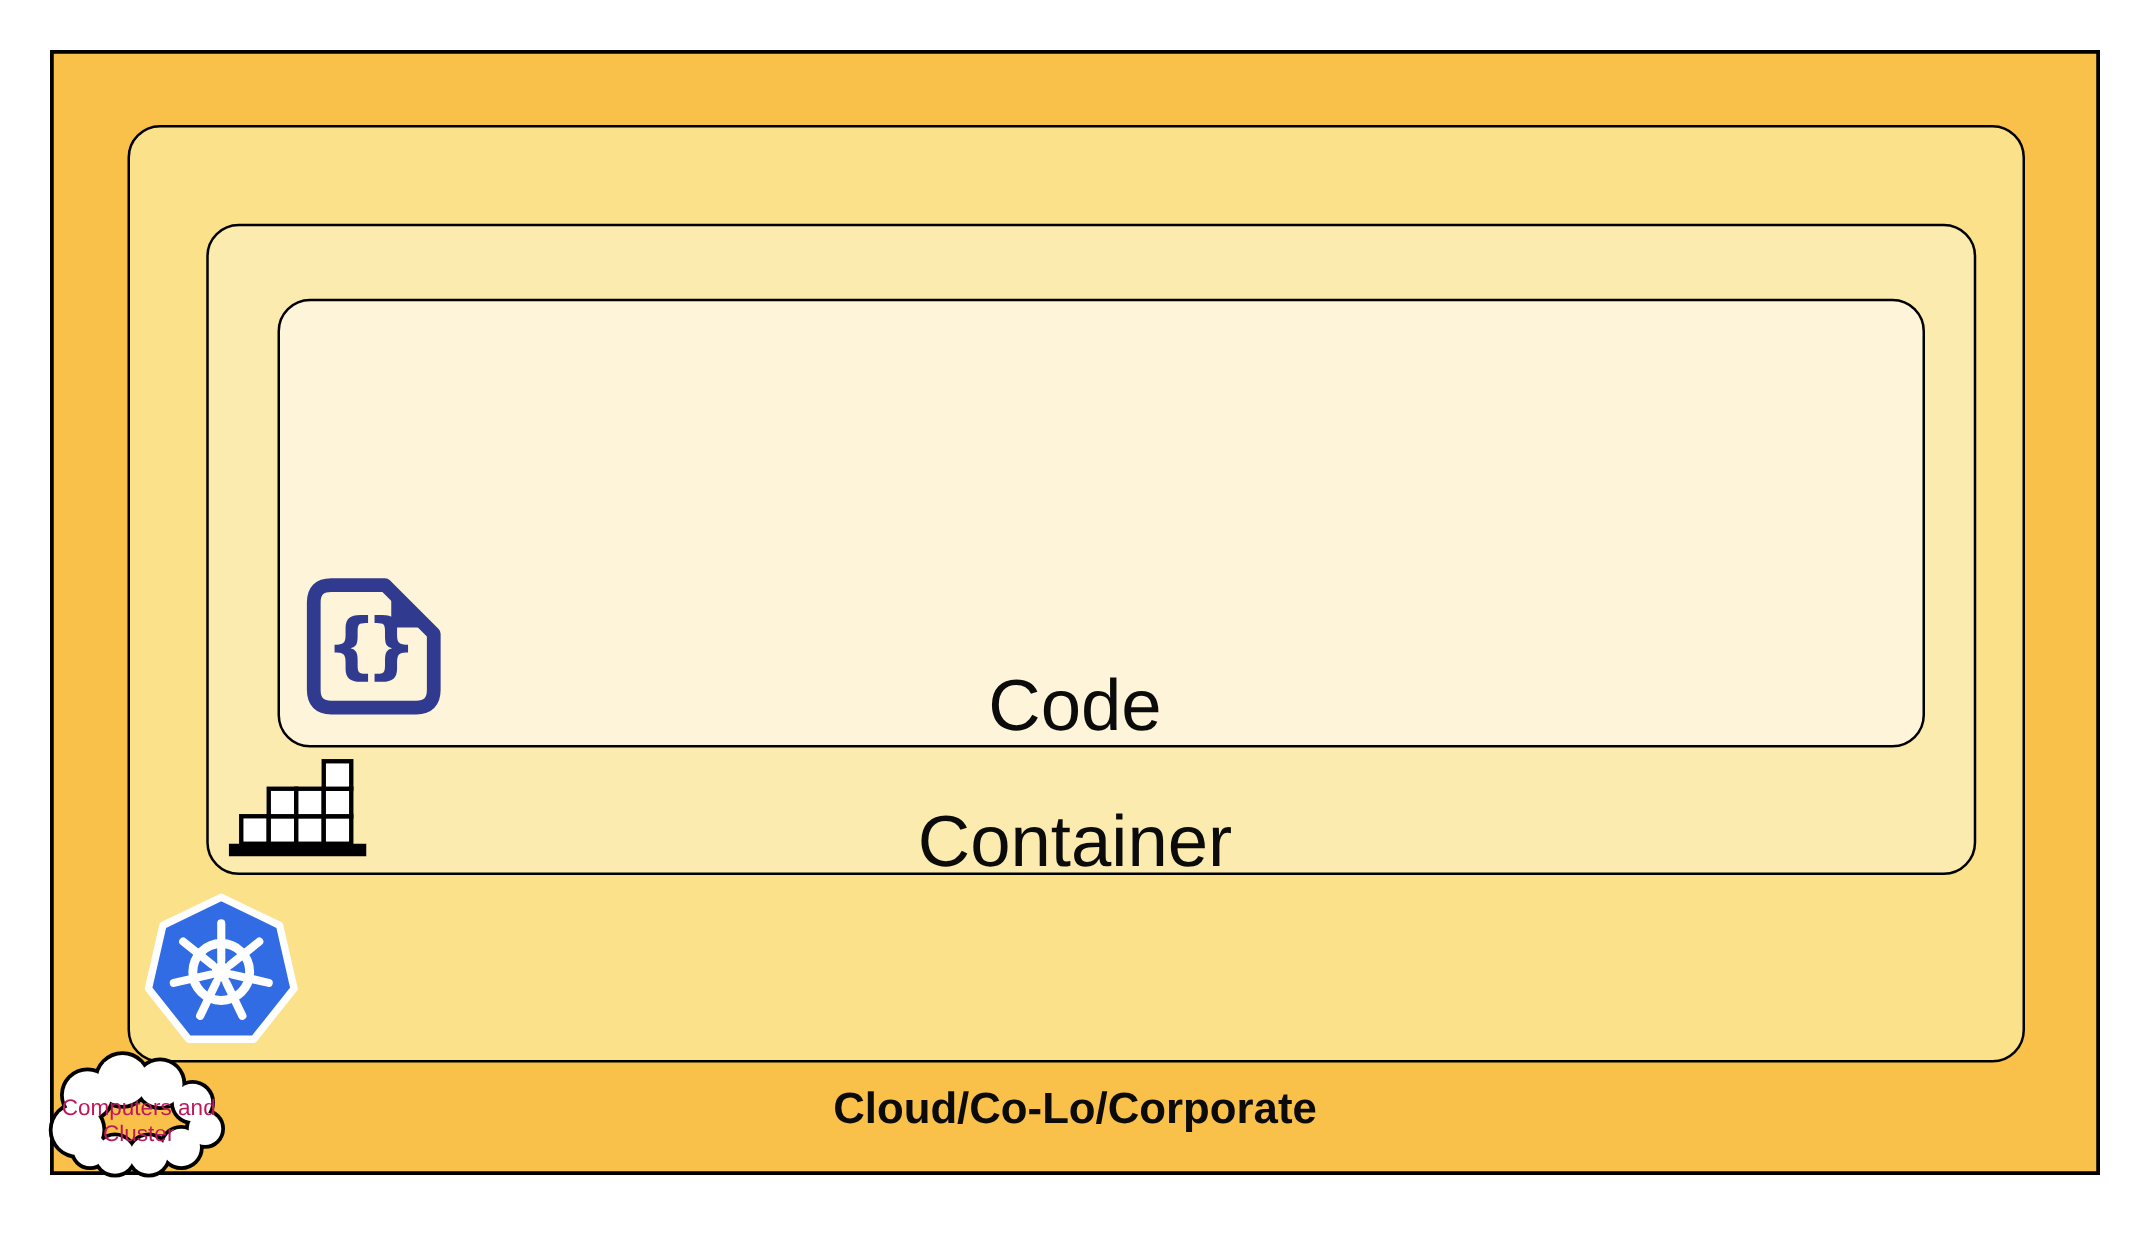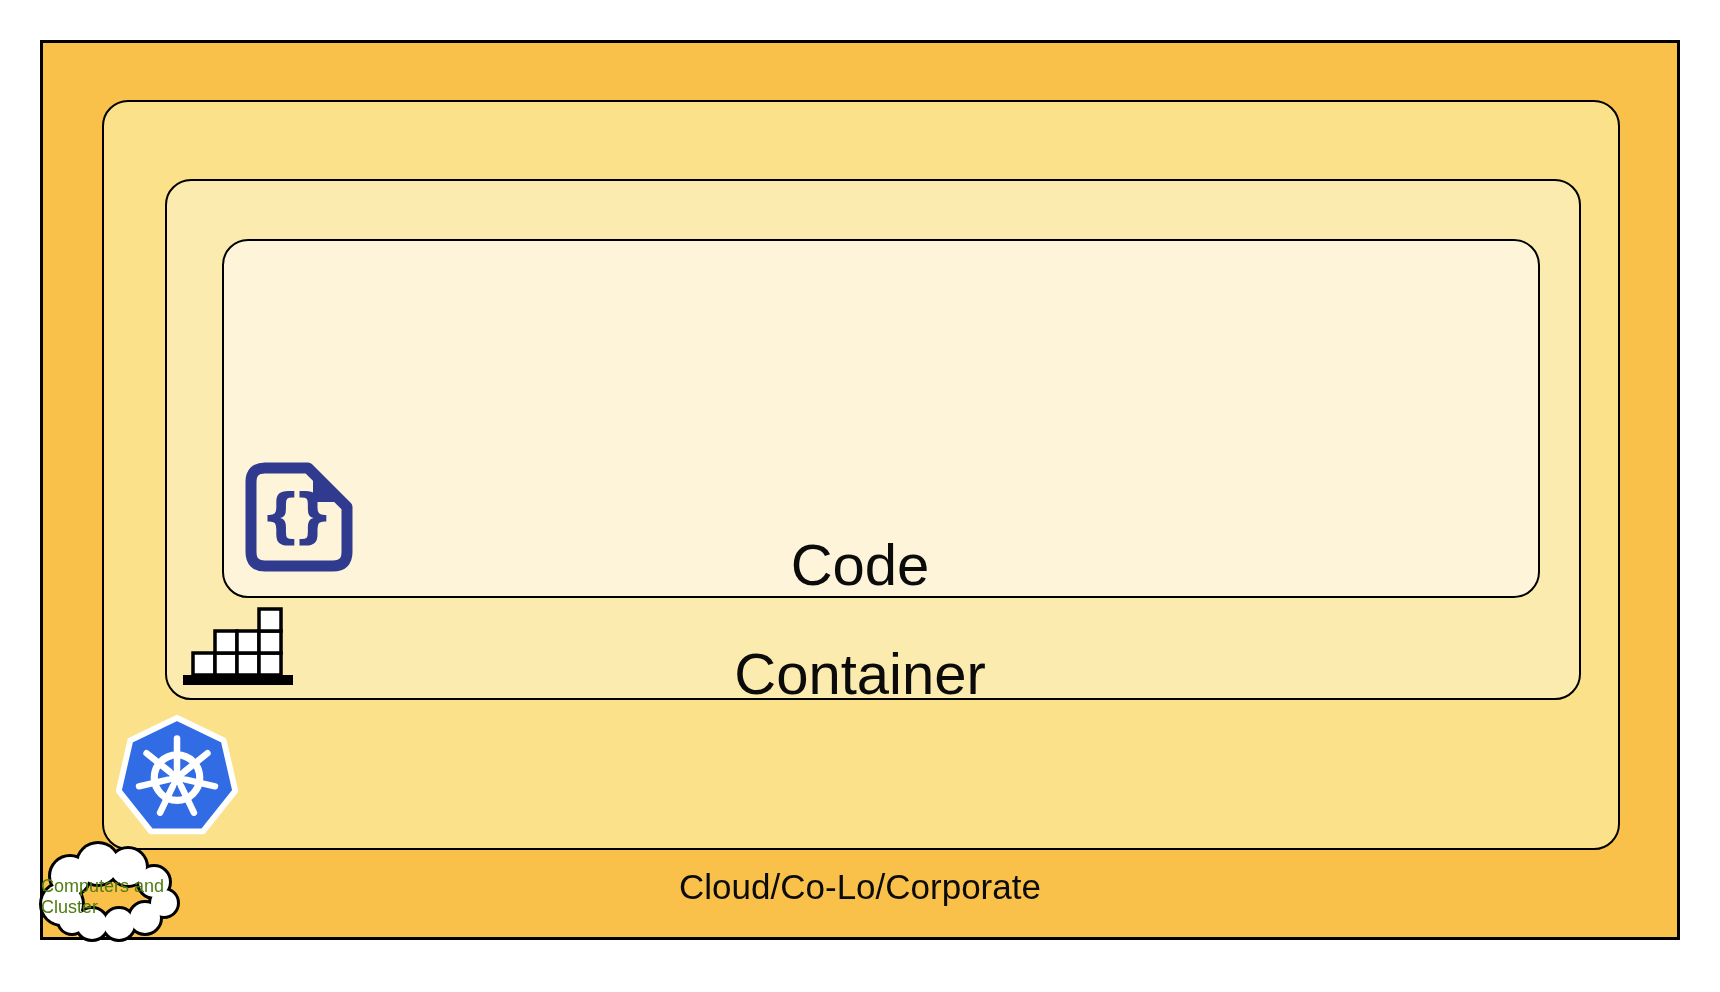--- a/index.html
+++ b/index.html
@@ -38,33 +38,34 @@
     color: #0b0b0b;
     white-space: nowrap;
   }
   .label-code      { top: 542px; }
   .label-container { top: 640px; margin-top: 11px; }
   .label-cluster   { top: 793px; }
   .label-datacenter {
     top: 868px;
     font-size: 35px;
     line-height: 37px;
+    font-weight: bold;
   }
   .icon { position: absolute; }
   .icon-code       { left: 238px; top: 457px; width: 120px; height: 120px; }
   .icon-container  { left: 183px; top: 606px; width: 112px; height: 80px; }
   .icon-kubernetes { left: 112px; top: 710px; width: 130px; height: 130px; }
   .icon-cloud      { left: 32px;  top: 838px; width: 156px; height: 106px; }
   .cloud-text {
     position: absolute;
     left: 41px; top: 876px; width: 140px;
-    text-align: left;
+    text-align: center;
     font-size: 18px;
     line-height: 21px;
-    color: #4d7c0f;
+    color: #be185d;
   }
 </style>
 </head>
 <body>
 
 <div class="page">
 
   <div class="layer layer-datacenter" style="background-color: rgb(249, 192, 74);"></div>
   <div class="layer layer-cluster" style="background-color: rgb(252, 225, 139);"></div>
   <div class="layer layer-container" style="background-color: rgb(251, 235, 175);"></div>

